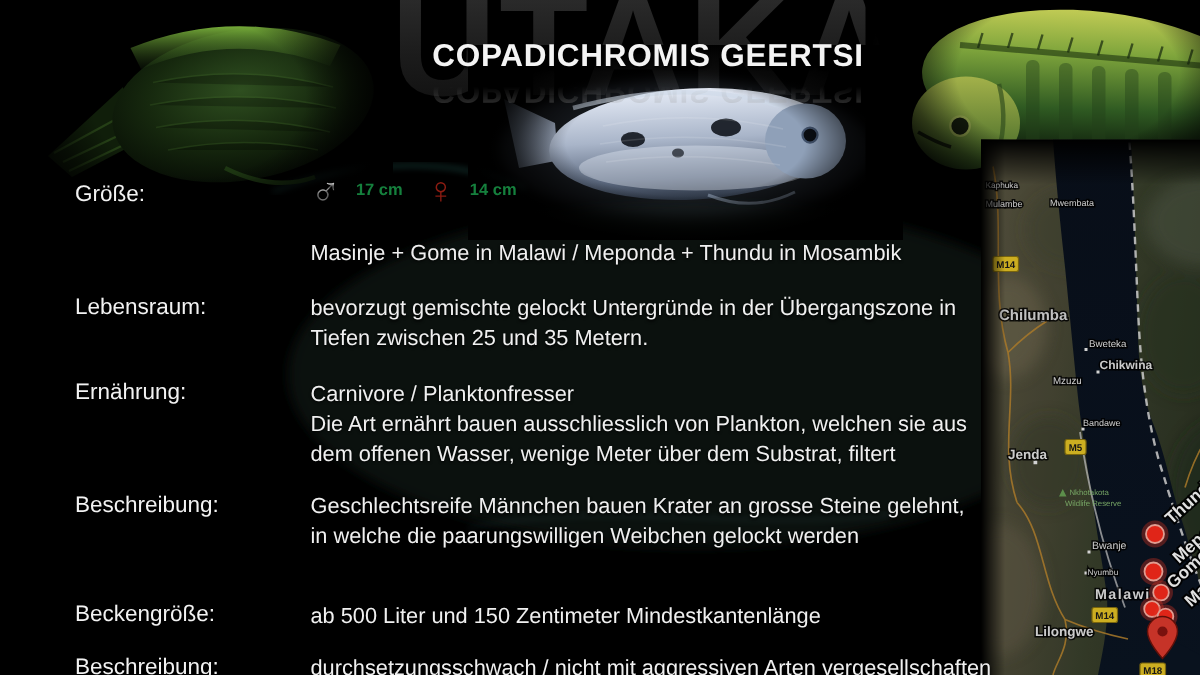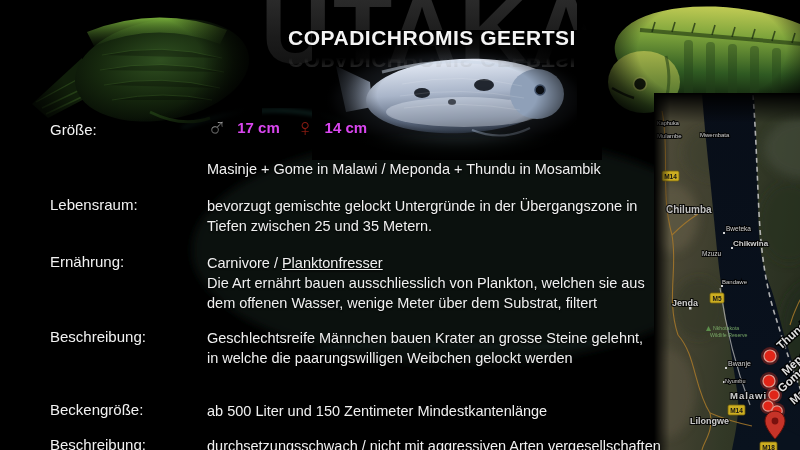--- a/index.html
+++ b/index.html
@@ -20,27 +20,27 @@
     -webkit-mask-image:linear-gradient(to bottom,rgba(0,0,0,.9),transparent 60%);
     mask-image:linear-gradient(to bottom,rgba(0,0,0,.9),transparent 60%);}
   .bgart{position:absolute;inset:0;z-index:2;pointer-events:none;}
   
   .rows{position:absolute;inset:0;z-index:6;}
   .row-label{position:absolute;left:18px;font-size:15px;font-weight:normal;color:#f2f2f2;
     text-shadow:0 1px 2px #000;white-space:nowrap;}
   .row-value{position:absolute;left:175px;font-size:14.5px;color:#f0f0f0;
     text-shadow:0 1px 2px #000;}
   .row-value .line{display:block;line-height:20px;white-space:nowrap;}
-  .u{text-decoration:underline;}
+  .u{}
   .sizeline{display:flex;align-items:center;gap:6px;}
   .male-sym{font-size:27px;line-height:22px;font-weight:bold;
     background:linear-gradient(#ffffff,#777);-webkit-background-clip:text;
     background-clip:text;color:transparent;}
   .female-sym{font-size:25px;line-height:22px;font-weight:bold;color:#8d1c12;}
-  .cm{font-size:15px;font-weight:bold;color:#d946ef;padding:0 10px 0 4px;}
+  .cm{font-size:11px;font-weight:bold;color:#15803d;padding:0 10px 0 4px;}
   
   .map{position:absolute;left:622px;top:93px;width:178px;height:357px;z-index:4;}
   .map-fade-top{position:absolute;left:0;top:0;width:100%;height:30px;
     background:linear-gradient(#000,transparent);z-index:5;}
   .map-fade-left{position:absolute;left:0;top:0;width:16px;height:100%;
     background:linear-gradient(90deg,#000,transparent);z-index:5;}
 </style>
 </head>
 <body>
 

